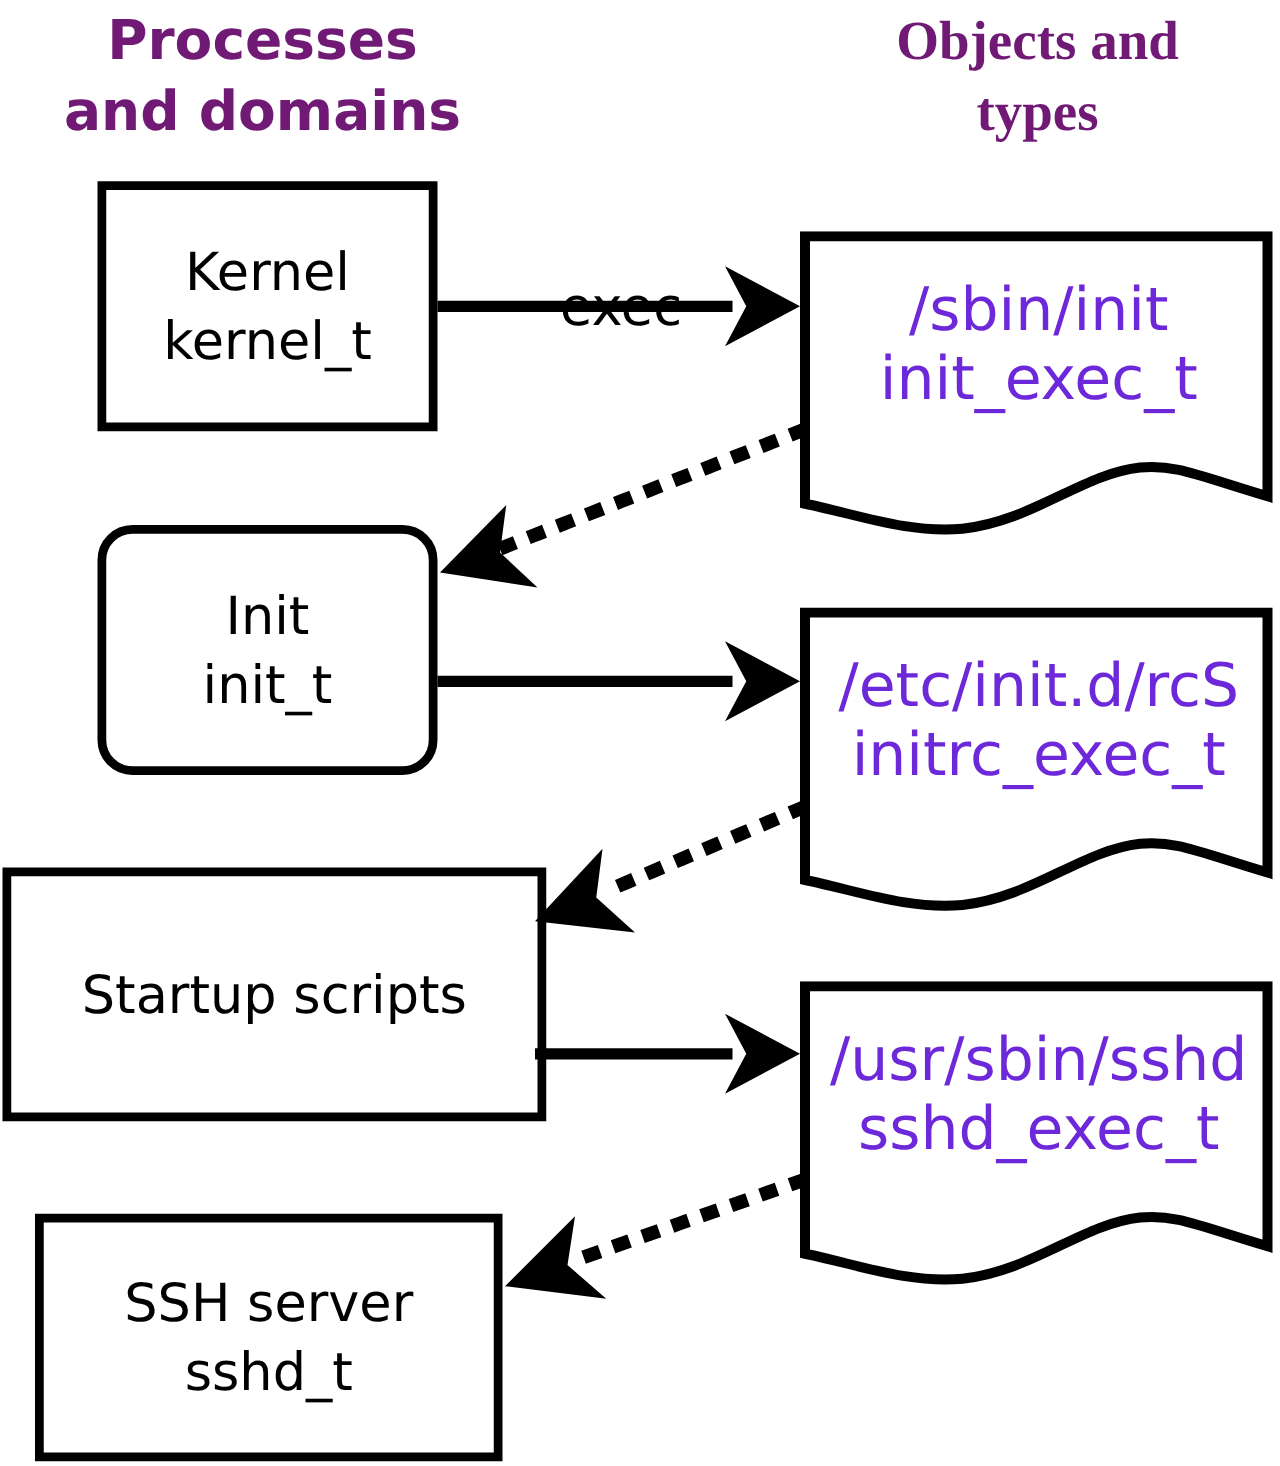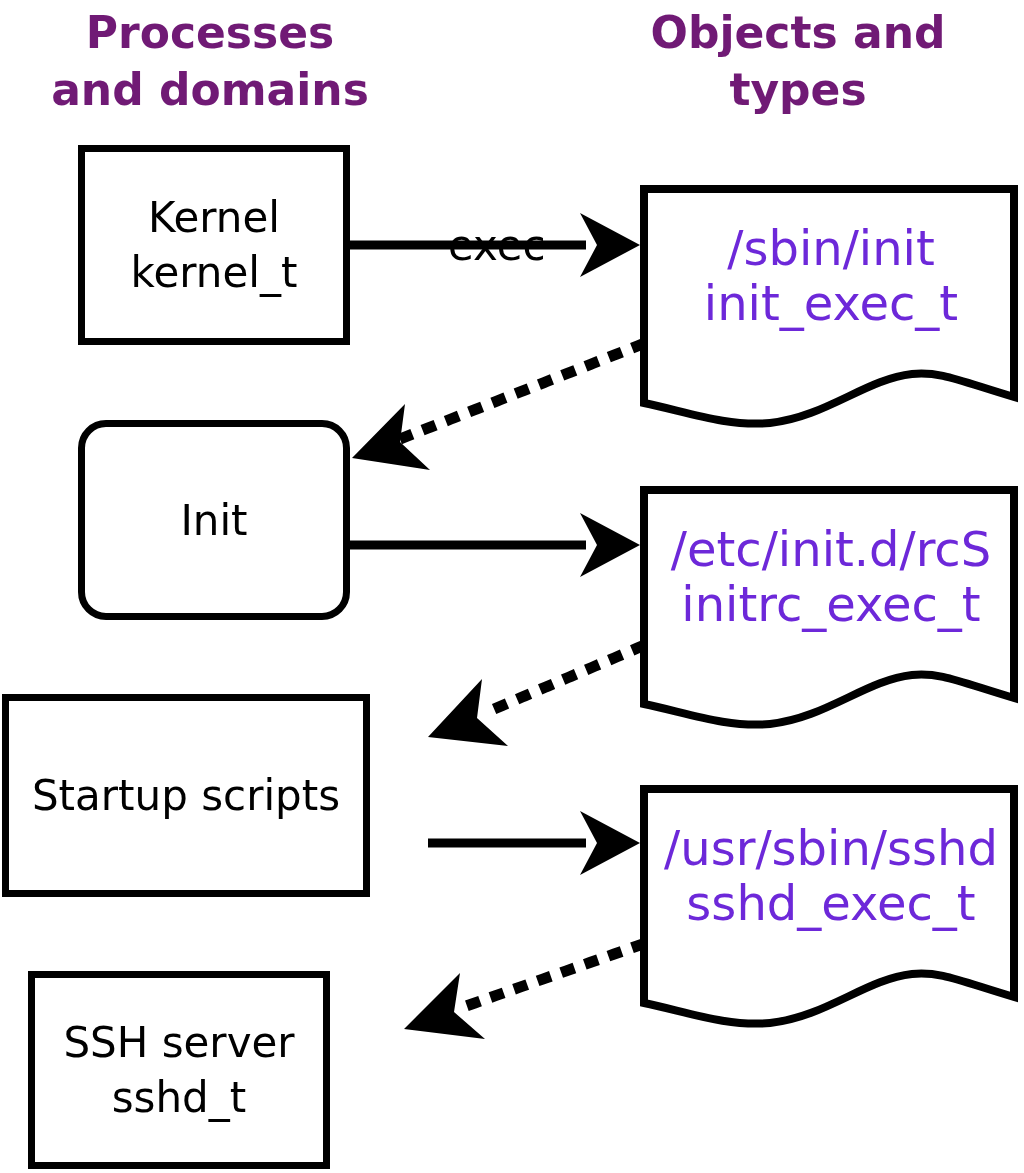--- a/index.html
+++ b/index.html
@@ -21,21 +21,21 @@
     position: absolute;
     font-family: "DejaVu Sans", sans-serif;
     font-weight: bold;
     font-size: 44px;
     line-height: 57px;
     color: #701a75;
     text-align: center;
     white-space: pre-line;
   }
   #header-left  { left: 30px;  top: 4px;  width: 360px; }
-  #header-right { left: 608px; top: 4px;  width: 380px; }
+  #header-right { left: 640px; top: 4px;  width: 380px; font-family: Liberation Serif, serif; }
 
   .proc-box {
     position: absolute;
     box-sizing: border-box;
     border: 7px solid #000000;
     background: #ffffff;
     display: flex;
     flex-direction: column;
     align-items: center;
     justify-content: center;
@@ -91,27 +91,28 @@
   <div class="col-header" id="header-right">Objects and
 types</div>
 
   <div class="proc-box" style="left:78px; top:145px; width:272px; height:200px;">
     <span class="l1">Kernel</span>
     <span class="l2">kernel_t</span>
   </div>
 
   <div class="proc-box" style="left:78px; top:420px; width:272px; height:200px;border-radius:28px;">
     <span class="l1">Init</span>
+    <span class="l2">init_t</span>
   </div>
 
-  <div class="proc-box" style="left:2px; top:694px; width:368px; height:203px;">
+  <div class="proc-box" style="left:2px; top:694px; width:435px; height:203px;">
     <span class="l1">Startup scripts</span>
   </div>
 
-  <div class="proc-box" style="left:28px; top:971px; width:302px; height:198px;">
+  <div class="proc-box" style="left:28px; top:971px; width:374px; height:198px;">
     <span class="l1">SSH server</span>
     <span class="l2">sshd_t</span>
   </div>
 
   <div class="doc-shape" style="left:640px; top:185px; width:382px; height:245px;">
     <svg width="382" height="245" viewBox="0 0 382 245" aria-hidden="true">
       <path d="M 4 4 L 374 4 L 374 212 C 320 196 300 186 272 189 C 226 194 186 232 130 238 C 86 242 44 226 4 218 Z" fill="#ffffff" stroke="#000000" stroke-width="8" stroke-linejoin="miter" stroke-linecap="butt"></path>
     </svg>
     <div class="doc-text" style="top:36px;">
       <span class="l1">/sbin/init</span>

